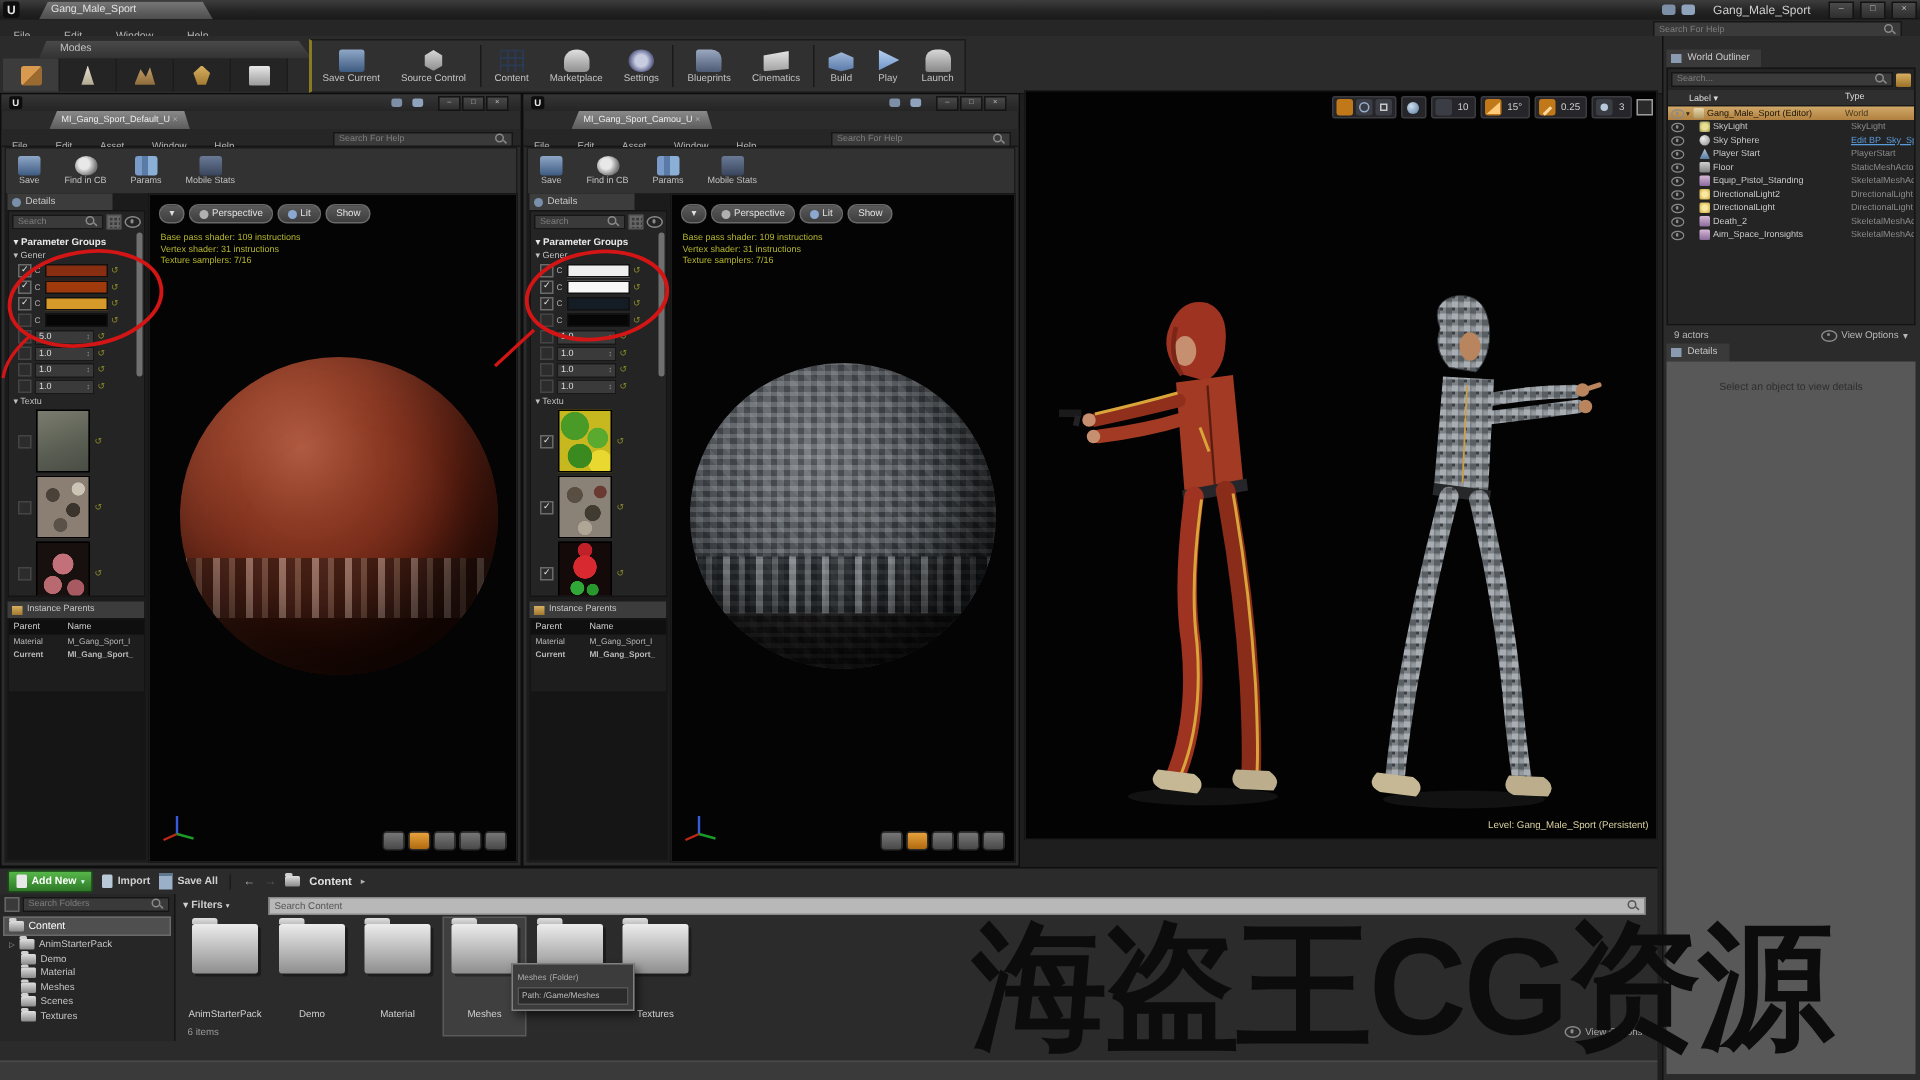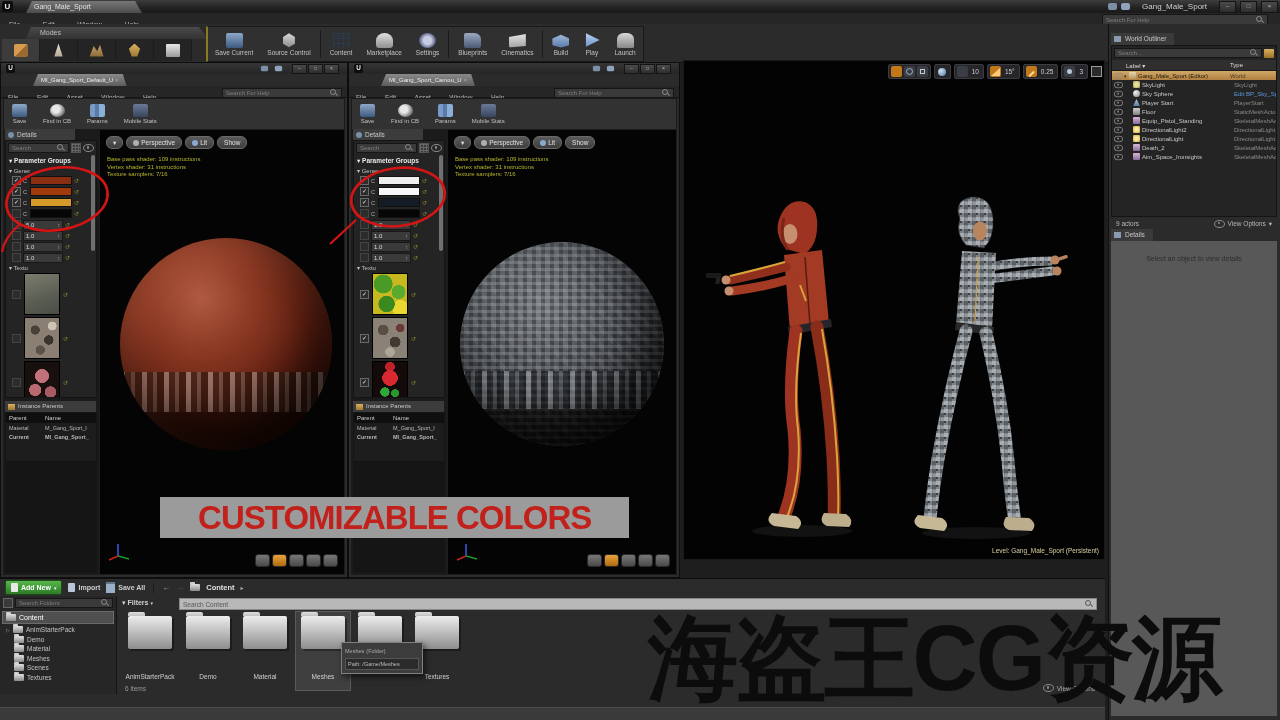--- a/index.html
+++ b/index.html
@@ -773,23 +773,20 @@
       </div>
       <div class="lgrp">
         <div class="lic ic-cam"></div>
         <span class="lval">3</span>
       </div>
     </div>
     <div id="lvp-max"></div>
     <div id="level-label">Level:  Gang_Male_Sport (Persistent)</div>
   </div>
 
-  <div id="caption" class="r">
-    <span>CUSTOMIZABLE COLORS</span>
-  </div>
 
   <div id="rpanel" class="r">
     <div class="rp-tab" style="left:2px;top:9px;">World Outliner</div>
     <div id="wo-body">
       <div class="wo-search">
         <div class="searchbox" style="flex:1;height:8px;">
           <span class="ph">Search...</span>
           <span class="mag"></span>
         </div>
         <div class="addp"></div>

